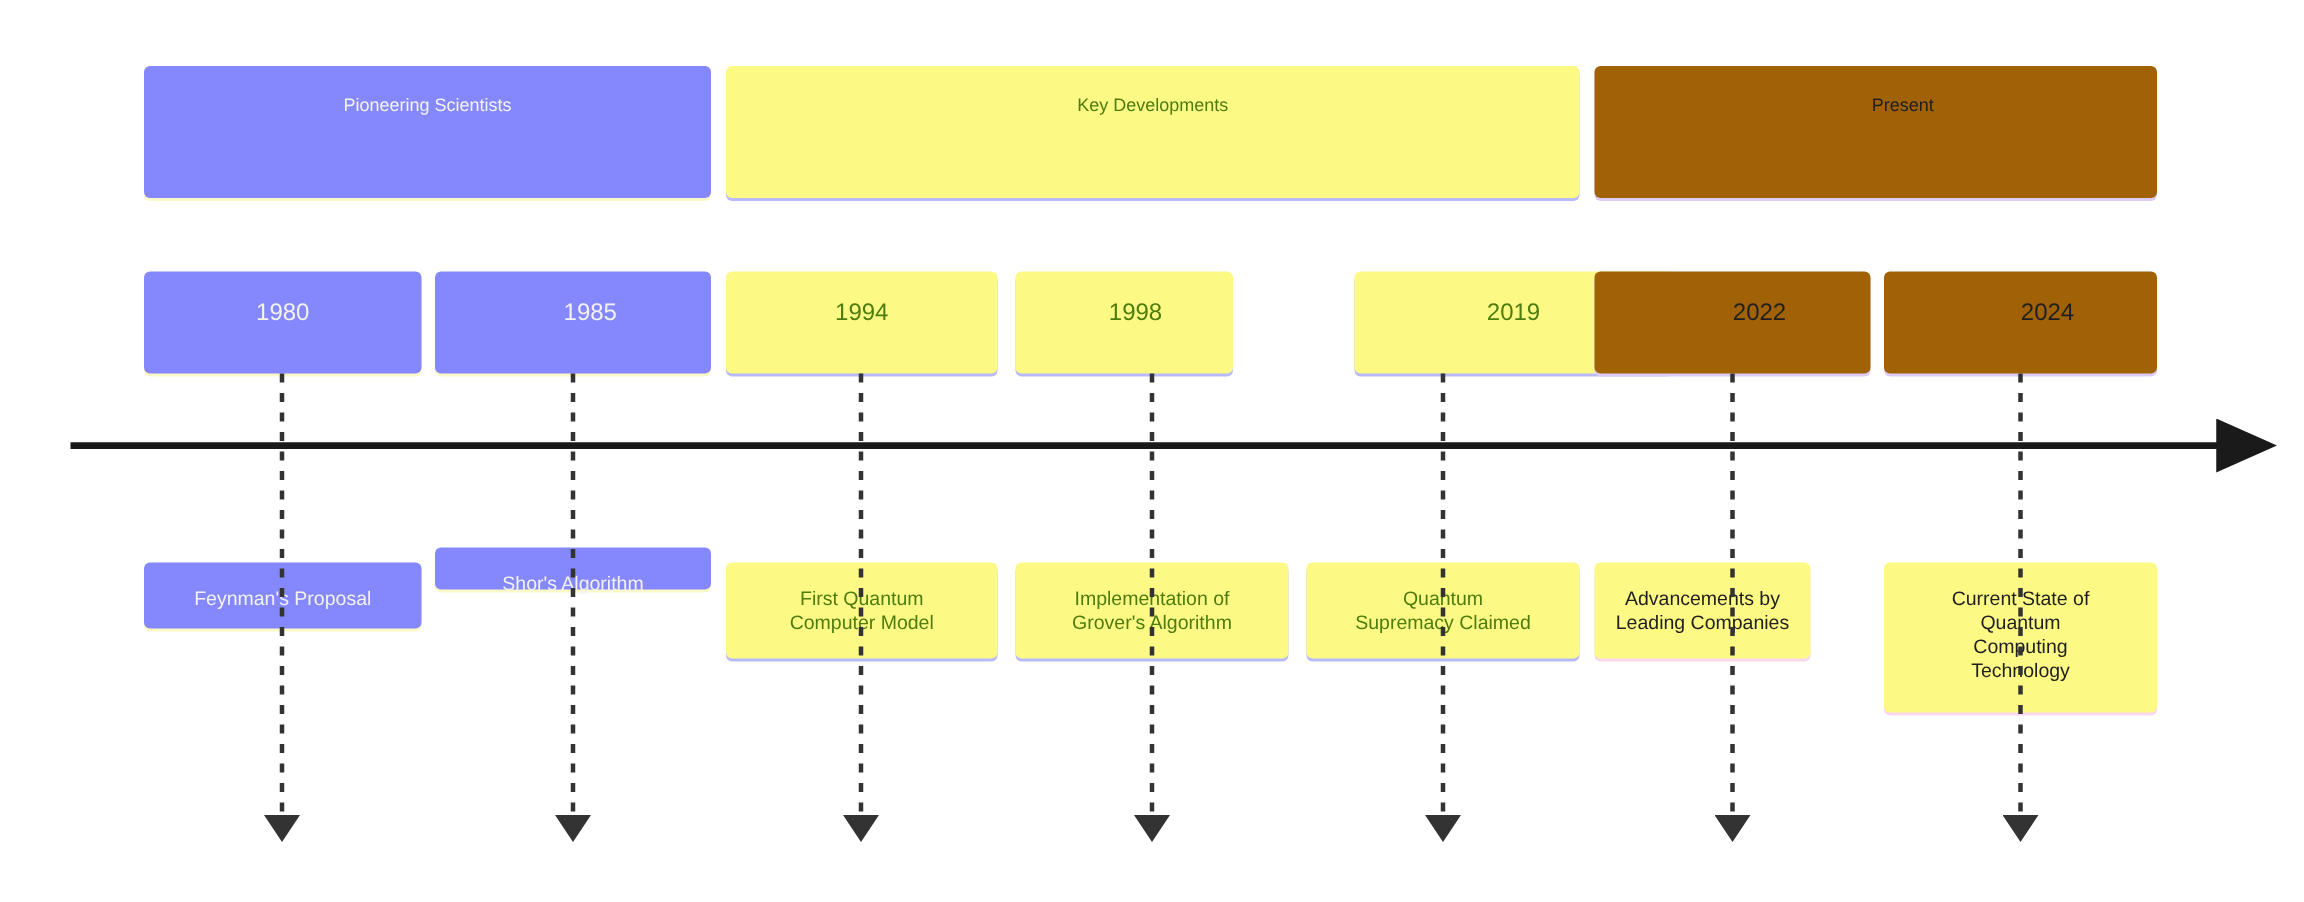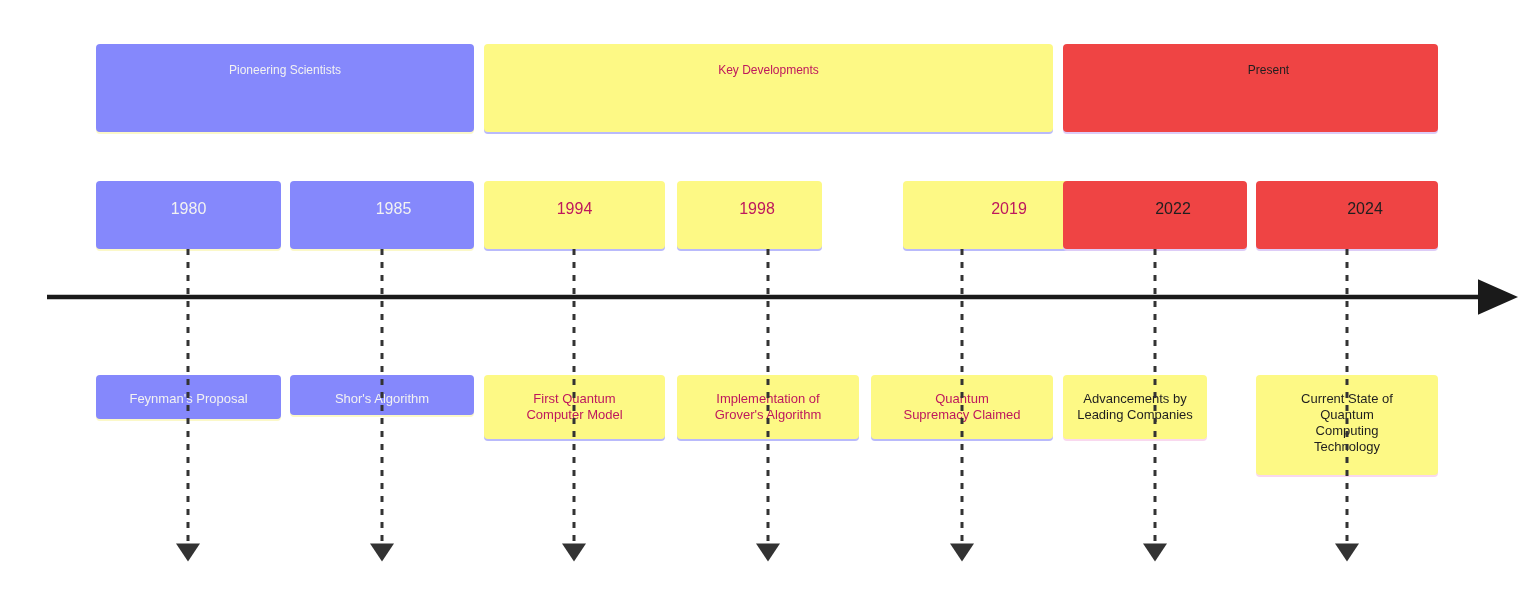--- a/index.html
+++ b/index.html
@@ -54,25 +54,25 @@
   }
 
   
   .c-purple {
     background: #8588fc;
     color: #f2f2f2;
     box-shadow: 0 2px 0 0 #fbf8c8;
   }
   .c-yellow {
     background: #fdf985;
-    color: #be185d;
+    color: #4d7c0f;
     box-shadow: 0 2px 0 0 #b9bafb;
   }
   .c-green {
-    background: #ef4444;
+    background: #a16207;
     color: #1f1f1f;
     box-shadow: 0 2px 0 0 #ddccf7;
     padding-left: 36px;
   }
   .c-yellow-pink {
     background: #fdf985;
     color: #1f1f1f;
     box-shadow: 0 2px 0 0 #f9d8ee;
   }
 
@@ -100,21 +100,21 @@
       <div class="box period-box c-purple" style="left: 290px; top: 181px; width: 184px; padding-left: 23px;"><span>1985</span></div>
       <div class="box period-box c-yellow" style="left: 484px; top: 181px; width: 181px;"><span>1994</span></div>
       <div class="box period-box c-yellow" style="left: 677px; top: 181px; width: 145px; padding-left: 15px;"><span>1998</span></div>
       <div class="box period-box c-yellow" style="left: 903px; top: 181px; width: 212px;"><span>2019</span></div>
       <div class="box period-box c-green" style="left: 1063px; top: 181px; width: 184px;"><span>2022</span></div>
       <div class="box period-box c-green" style="left: 1256px; top: 181px; width: 182px;"><span>2024</span></div>
     </div>
 
   <div id="event-row">
       <div class="box event-box c-purple" style="left: 96px; top: 375px; width: 185px; height: 44px;"><span>Feynman's Proposal</span></div>
-      <div class="box event-box c-purple" style="left: 290px; top: 375px; width: 184px; height: 40px;"><span>Shor's Algorithm</span></div>
+      <div class="box event-box c-purple" style="left: 290px; top: 365px; width: 184px; height: 28px;"><span>Shor's Algorithm</span></div>
       <div class="box event-box c-yellow" style="left: 484px; top: 375px; width: 181px; height: 64px;"><span>First Quantum
 Computer Model</span></div>
       <div class="box event-box c-yellow" style="left: 677px; top: 375px; width: 182px; height: 64px;"><span>Implementation of
 Grover's Algorithm</span></div>
       <div class="box event-box c-yellow" style="left: 871px; top: 375px; width: 182px; height: 64px;"><span>Quantum
 Supremacy Claimed</span></div>
       <div class="box event-box c-yellow-pink" style="left: 1063px; top: 375px; width: 144px; height: 64px;"><span>Advancements by
 Leading Companies</span></div>
       <div class="box event-box c-yellow-pink" style="left: 1256px; top: 375px; width: 182px; height: 100px;"><span>Current State of
 Quantum

